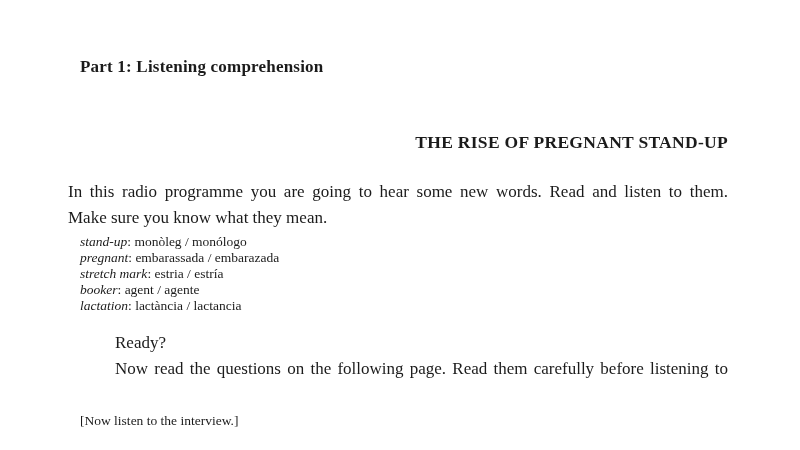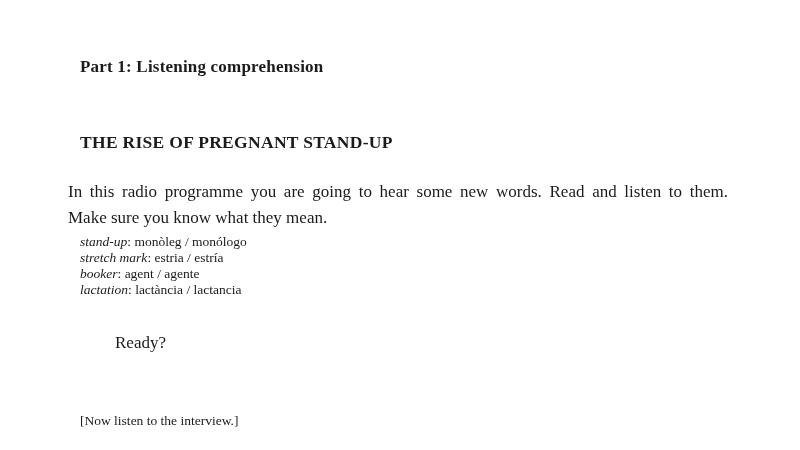--- a/index.html
+++ b/index.html
@@ -23,21 +23,21 @@
     font-size: 17px;
     font-weight: bold;
     line-height: 23px;
     letter-spacing: 0.2px;
   }
   .doc-title {
     position: absolute;
     left: 80px;
     right: 72px;
     top: 131px;
-    text-align: left;
+    text-align: right;
     font-size: 17.5px;
     font-weight: bold;
     letter-spacing: 0.3px;
     line-height: 22px;
   }
   .intro {
     position: absolute;
     left: 68px;
     right: 72px;
     top: 179px;
@@ -90,24 +90,26 @@
 
   <div class="doc-title">THE RISE OF PREGNANT STAND-UP</div>
 
   <div class="intro">
     <div class="line-justify">In this radio programme you are going to hear some new words. Read and listen to them.</div>
     <div>Make sure you know what they mean.</div>
   </div>
 
   <div class="vocab">
     <div><span class="term">stand-up</span><span>: monòleg / monólogo</span></div>
+    <div><span class="term">pregnant</span><span>: embarassada / embarazada</span></div>
     <div><span class="term">stretch mark</span><span>: estria / estría</span></div>
     <div><span class="term">booker</span><span>: agent / agente</span></div>
     <div><span class="term">lactation</span><span>: lactància / lactancia</span></div>
   </div>
 
   <div class="instructions">
     <div class="indent">Ready?</div>
+    <div class="hang-indent line-justify">Now read the questions on the following page. Read them carefully before listening to</div>
   </div>
 
   <div class="stage-direction">[Now listen to the interview.]</div>
 
 </div>
 
 </body></html>

